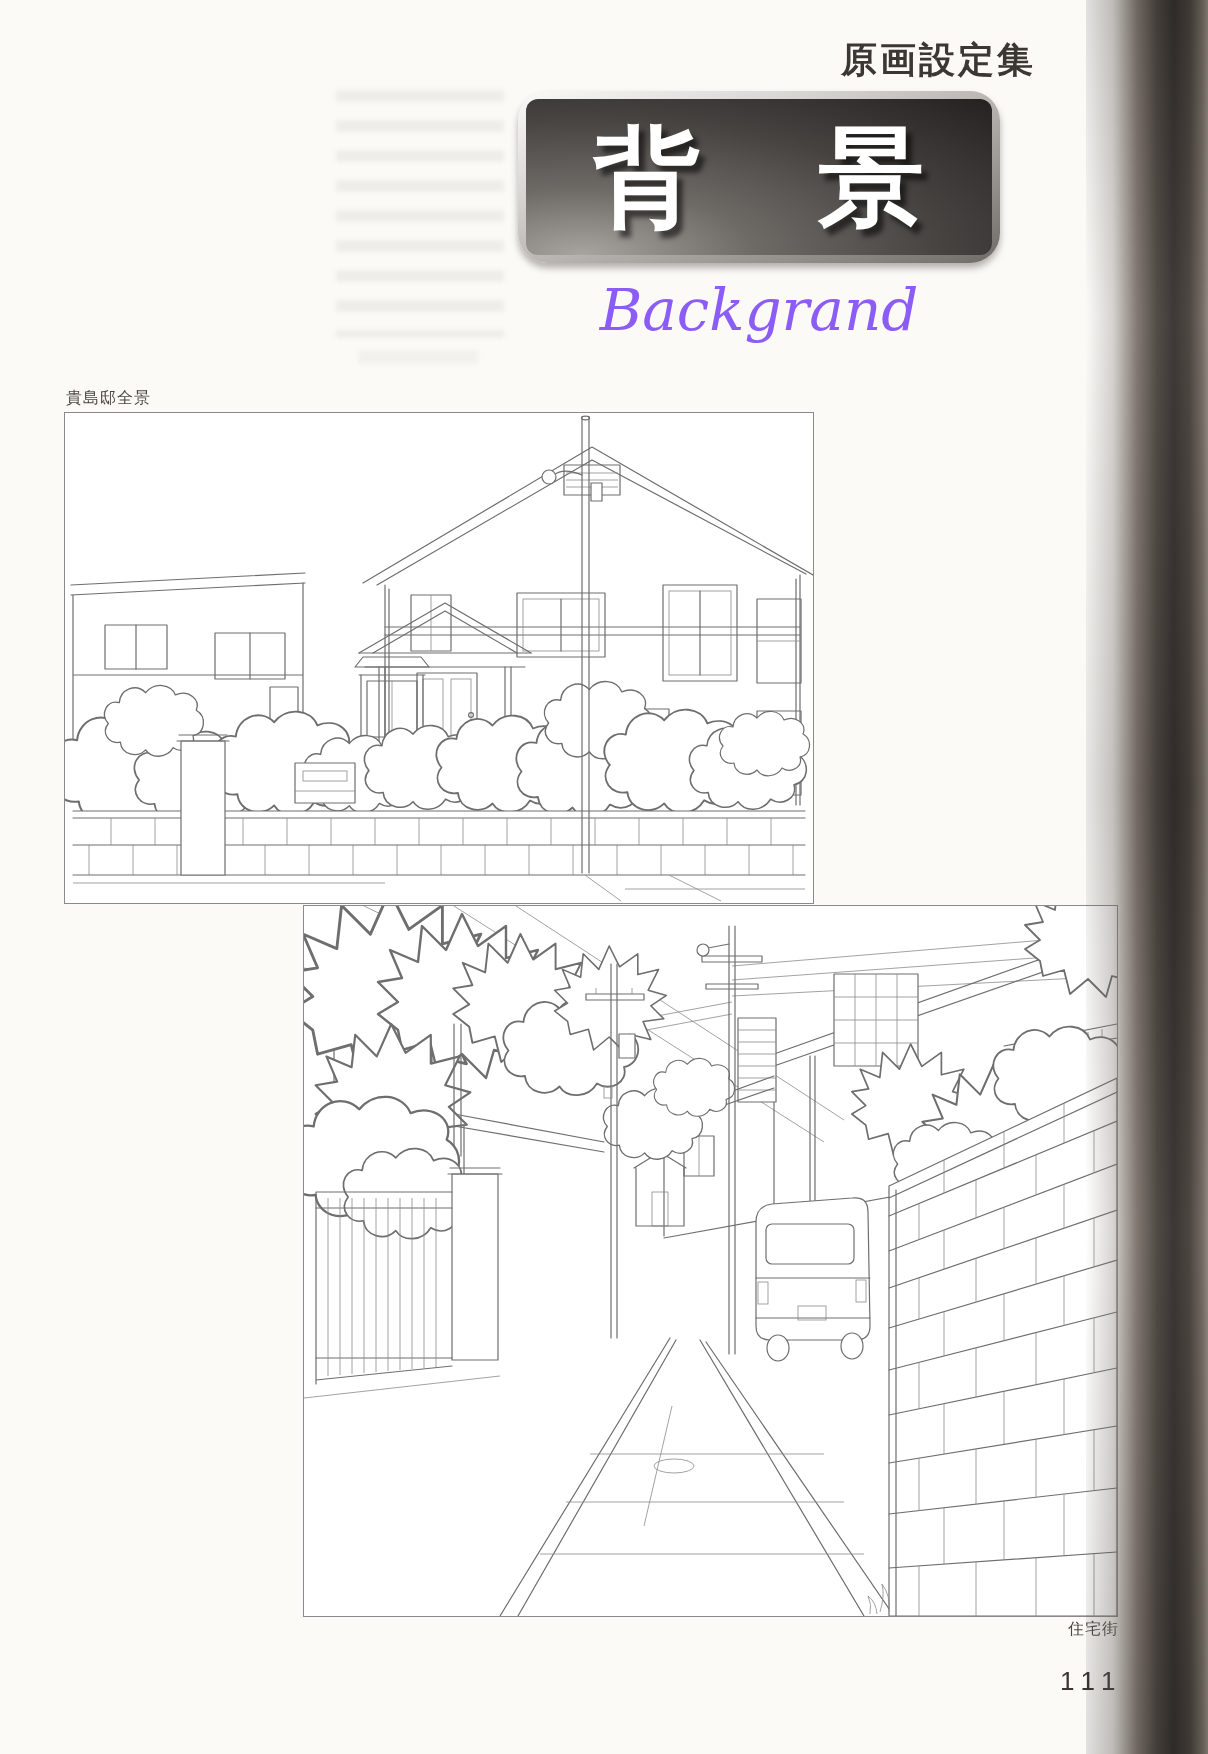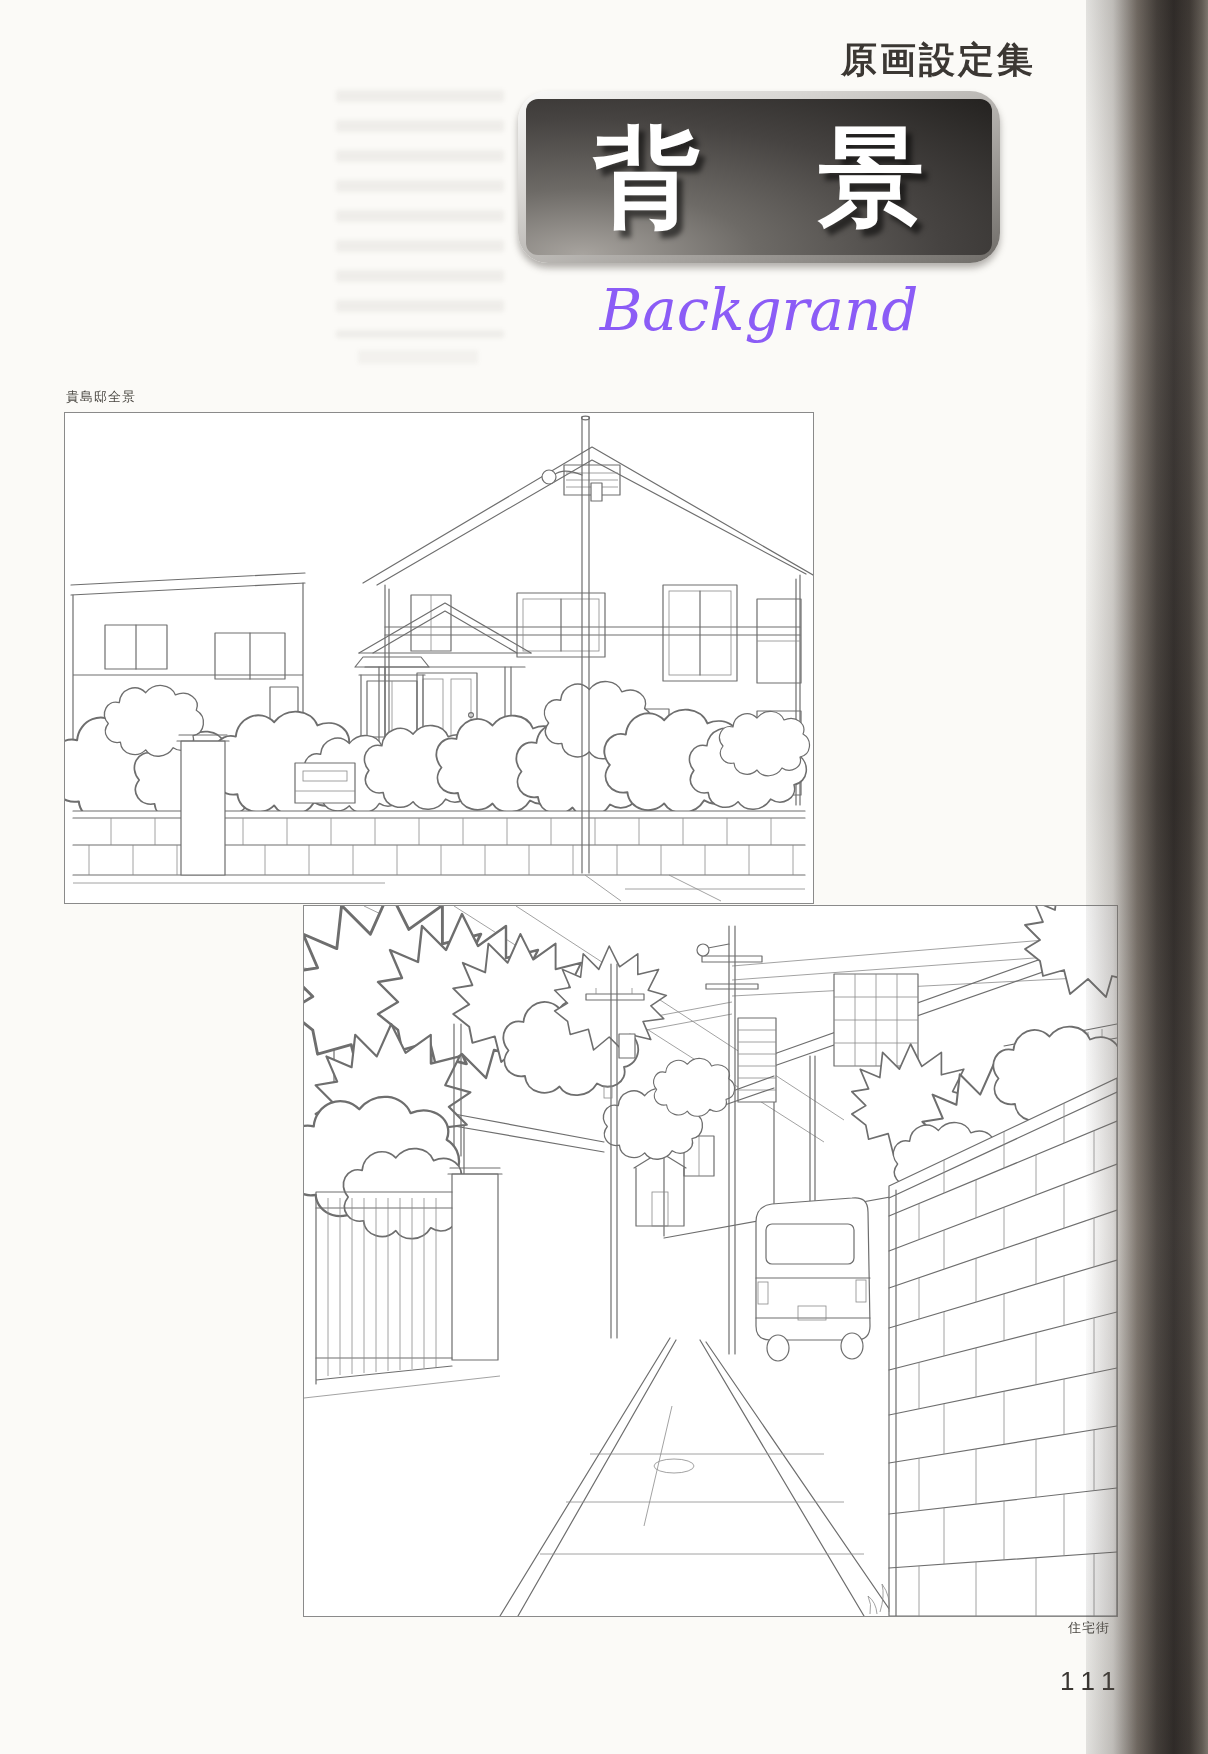--- a/index.html
+++ b/index.html
@@ -41,21 +41,21 @@
   .bleed { position:absolute; filter:blur(2px); opacity:.55; }
   .bleed-1 { left:336px; top:90px; width:168px; height:248px;
     background:repeating-linear-gradient(to bottom, rgba(140,134,128,0.20) 0 12px, rgba(0,0,0,0) 12px 30px); }
   .bleed-2 { left:358px; top:350px; width:120px; height:14px;
     background:rgba(140,134,128,0.14); }
   
   .fig { position:absolute; border:1px solid #8a8a8a; background:#ffffff; }
   .fig-1 { left:64px;  top:412px; width:748px; height:490px; }
   .fig-2 { left:303px; top:905px; width:813px; height:710px; }
   .fig svg { display:block; width:100%; height:100%; }
-  .fig-caption { position:absolute; font-size:13px; color:#4b4843; letter-spacing:1px; }
+  .fig-caption { position:absolute; font-size:16px; color:#4b4843; letter-spacing:1px; }
   .cap-1 { left:66px;  top:388px; }
   .cap-2 { left:1068px; top:1619px; }
   
   .page-number {
     position:absolute; left:1060px; top:1666px;
     font-size:26px; color:#3b3733; letter-spacing:8px;
   }
   .binding {
     position:absolute; top:0; right:0; width:122px; height:1754px;
     background:linear-gradient(to right,

